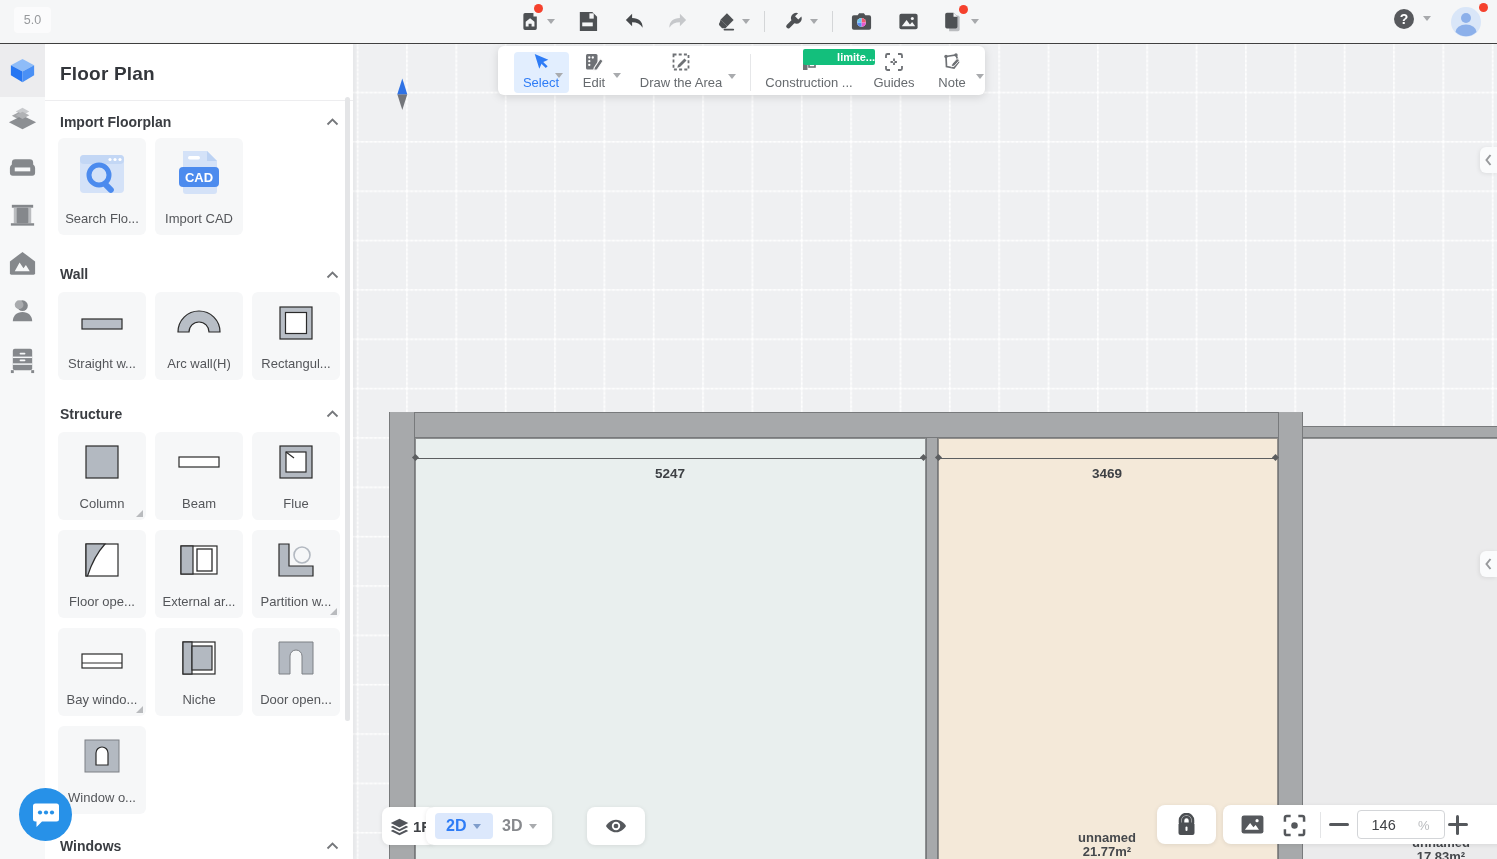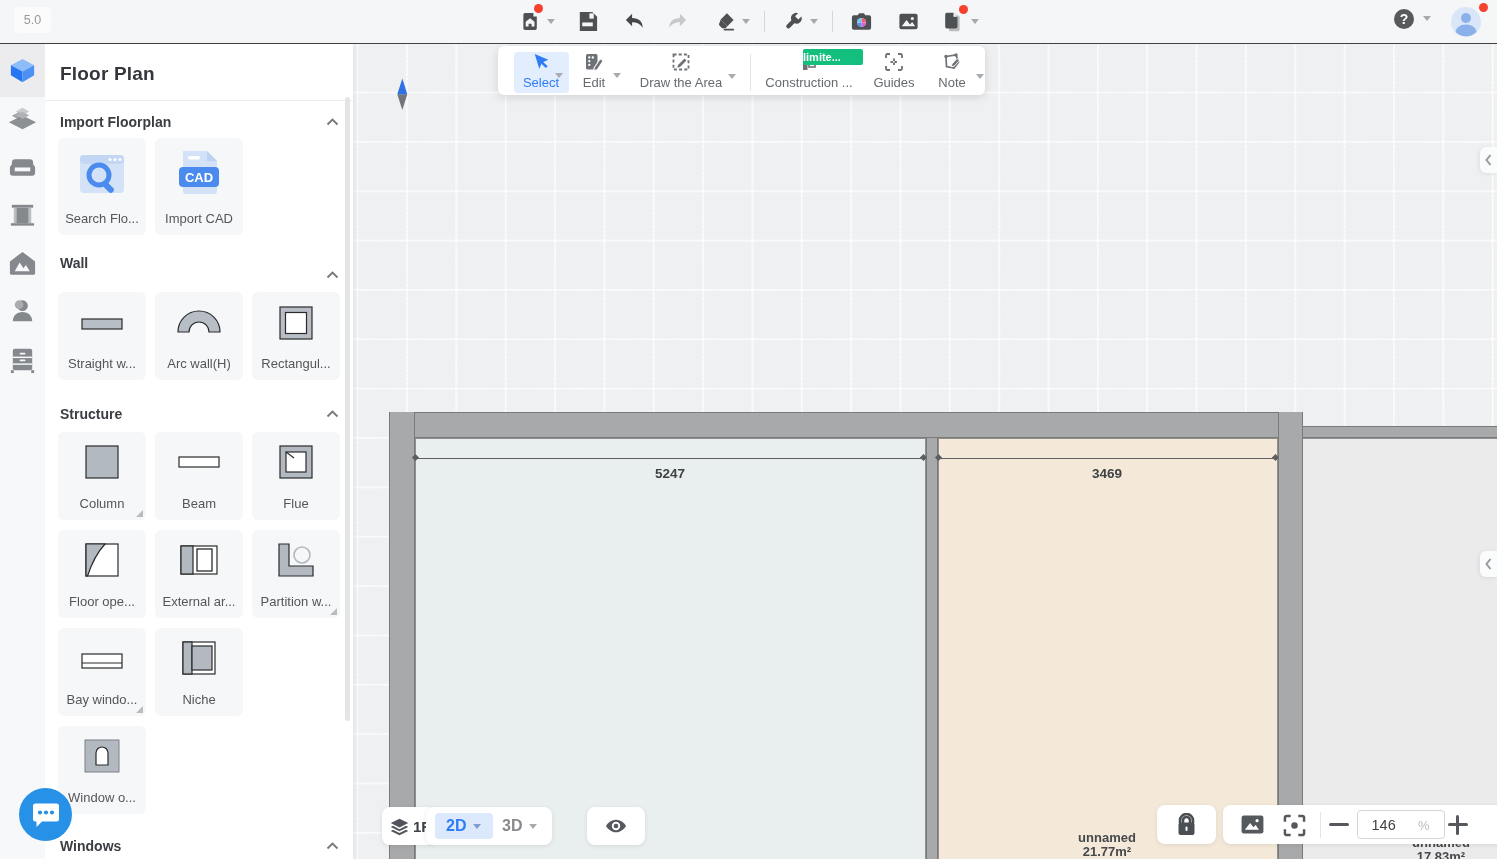--- a/index.html
+++ b/index.html
@@ -243,21 +243,21 @@
     <svg class="cicon" style="top:7px;" width="56" height="56" viewBox="0 0 56 56">
       <path d="M12 6 h24 l10 10 v30 a3 3 0 0 1 -3 3 H15 a3 3 0 0 1 -3 -3 z" fill="#d4e2f8"></path>
       <path d="M36 6 v10 h10 z" fill="#bcd2f3"></path>
       <rect x="17" y="11" width="12" height="3.5" rx="1.7" fill="#fff"></rect>
       <rect x="8" y="22" width="40" height="20" rx="4" fill="#4c8bee"></rect>
       <text x="28" y="37" text-anchor="middle" font-size="13" font-weight="bold" fill="#fff" font-family="Liberation Sans">CAD</text>
     </svg>
     <div class="clbl">Import CAD</div>
   </div>
 
-  <div class="sech" style="top:211px;text-align:center;">Wall</div>
+  <div class="sech" style="top:222px;text-align:center;">Wall</div>
   <svg class="chev" style="top:227px;">
       <path d="M1.5 6.5 L6.5 1.5 L11.5 6.5" stroke="#75777b" stroke-width="1.8" fill="none"></path>
     </svg>
   <div class="card" style="left:13px; top:248px;">
     <svg class="cicon" style="top:22px;" width="48" height="20" viewBox="0 0 48 20">
         <rect x="4" y="5" width="40" height="10" fill="#b8bec6" stroke="#2a2a2a" stroke-width="1.2"></rect>
       </svg>
     <div class="clbl">Straight w...</div>
   </div>
   <div class="card" style="left:110px; top:248px;">
@@ -333,20 +333,26 @@
     <div class="clbl">Bay windo...</div>
       <div class="ctri"></div>
   </div>
   <div class="card" style="left:110px; top:584px;">
     <svg class="cicon" style="top:12px;" width="36" height="36" viewBox="0 0 36 36">
         <rect x="2" y="2" width="32" height="32" fill="#fff" stroke="#2a2a2a" stroke-width="1.2"></rect>
         <rect x="2" y="2" width="9" height="32" fill="#b3b9c1" stroke="#2a2a2a" stroke-width="1.2"></rect>
         <rect x="11" y="6" width="20" height="24" fill="#b3b9c1" stroke="#2a2a2a" stroke-width="1.2"></rect>
       </svg>
     <div class="clbl">Niche</div>
+  </div>
+  <div class="card" style="left:207px; top:584px;">
+    <svg class="cicon" style="top:12px;" width="38" height="36" viewBox="0 0 38 36">
+        <path d="M2 2 H36 V34 H25 V16 a6 6 0 0 0 -12 0 V34 H2 z" fill="#b3b9c1" stroke="#7d8085" stroke-width="1"></path>
+      </svg>
+    <div class="clbl">Door open...</div>
   </div>
 
   <div class="card" style="left:13px; top:682px;">
     <svg class="cicon" style="top:12px;" width="38" height="36" viewBox="0 0 38 36">
         <rect x="2" y="2" width="34" height="32" fill="#b3b9c1" stroke="#7d8085" stroke-width="1"></rect>
         <path d="M13 27 V15 a6 6 0 0 1 12 0 V27 z" fill="#fff" stroke="#2a2a2a" stroke-width="1.2"></path>
       </svg>
     <div class="clbl">Window o...</div>
   </div>
 
@@ -391,21 +397,21 @@
   <div class="scaret" style="left:230px; top:28px;"></div>
   <div style="position:absolute; left:252px; top:7.5px; width:1px; height:37px; background:#e6e7e9;"></div>
 
   <div class="sbitem" style="left:258px; width:106px;">
     <svg width="20" height="20" viewBox="0 0 20 20">
         <rect x="4" y="2" width="4.5" height="16" fill="#6e7175"></rect>
         <rect x="10" y="9" width="6" height="6" fill="none" stroke="#6e7175" stroke-width="1.6"></rect>
       </svg>
     <div class="lab">Construction ...</div>
   </div>
-  <div style="position:absolute; left:305px; top:3px; width:60px; height:16px; background:#13bf7c; border-radius:2px; color:#fff; font-size:11px; font-weight:bold; text-align:left; line-height:16px;">limite...</div>
+  <div style="position:absolute; left:305px; top:3px; width:72px; height:16px; background:#13bf7c; border-radius:2px; color:#fff; font-size:11px; font-weight:bold; text-align:right; line-height:16px;">limite...</div>
 
   <div class="sbitem" style="left:368px; width:56px;">
     <svg width="20" height="20" viewBox="0 0 20 20">
         <path d="M2 6 V3.5 A1.5 1.5 0 0 1 3.5 2 H6 M14 2 h2.5 A1.5 1.5 0 0 1 18 3.5 V6 M18 14 v2.5 a1.5 1.5 0 0 1 -1.5 1.5 H14 M6 18 H3.5 A1.5 1.5 0 0 1 2 16.5 V14" fill="none" stroke="#6e7175" stroke-width="1.8"></path>
         <path d="M10 6.5 V13.5 M6.5 10 H13.5" stroke="#6e7175" stroke-width="1.8" stroke-dasharray="2.4 1.6"></path>
       </svg>
     <div class="lab">Guides</div>
   </div>
 
   <div class="sbitem" style="left:428px; width:52px;">

